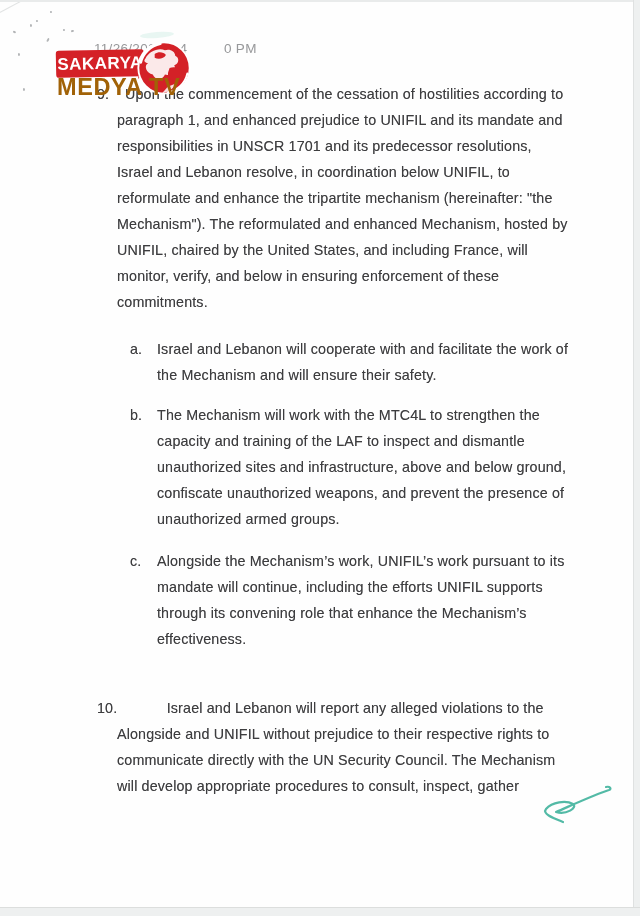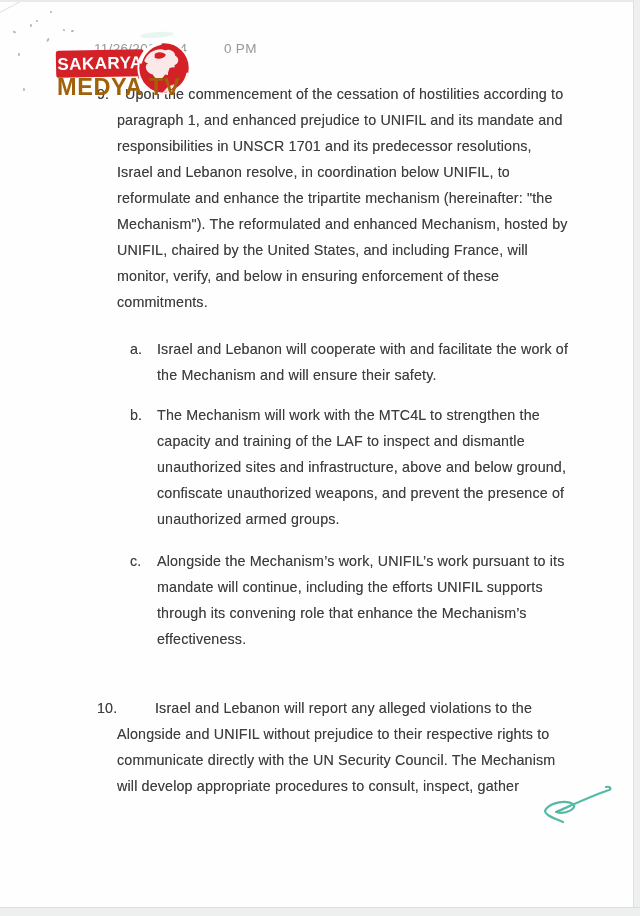--- a/index.html
+++ b/index.html
@@ -79,21 +79,21 @@
     z-index: 0;
   }
   .doc-line { white-space: nowrap; line-height: 26px; height: 26px; }
   .para-num {
     position: absolute; left: -20px; top: 0; line-height: 26px;
   }
   .item-marker {
     position: absolute; left: -27px; top: 0; line-height: 26px;
   }
   .indent-first-9  { padding-left: 8px; }
-  .indent-first-10 { padding-left: 38px; }
+  .indent-first-10 { padding-left: 38px; text-align: center; }
 
   #para9  { top: 81px;  left: 117px; }
   #itemA  { top: 336px; left: 157px; }
   #itemB  { top: 402px; left: 157px; }
   #itemC  { top: 548px; left: 157px; }
   #para10 { top: 667px; left: 117px; margin-top: 28px; }
 
   
   .signature { position: absolute; left: 530px; top: 775px; z-index: 1; }
 

